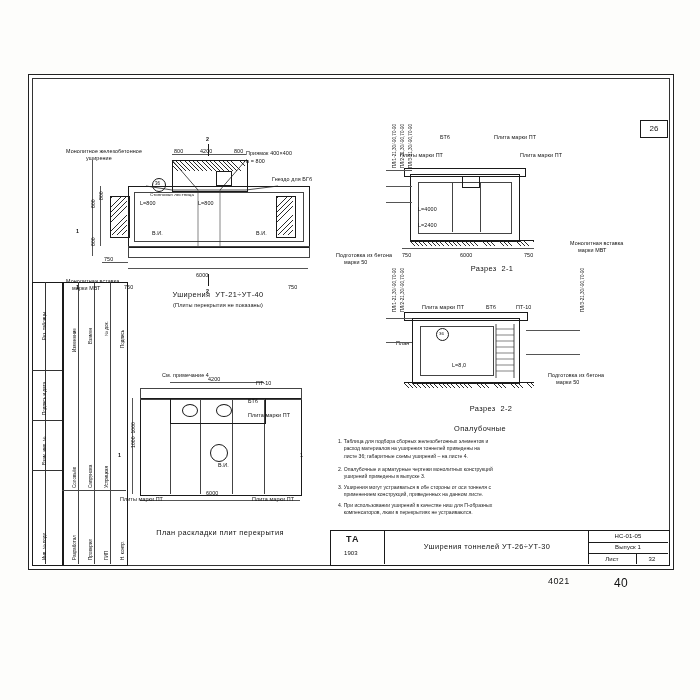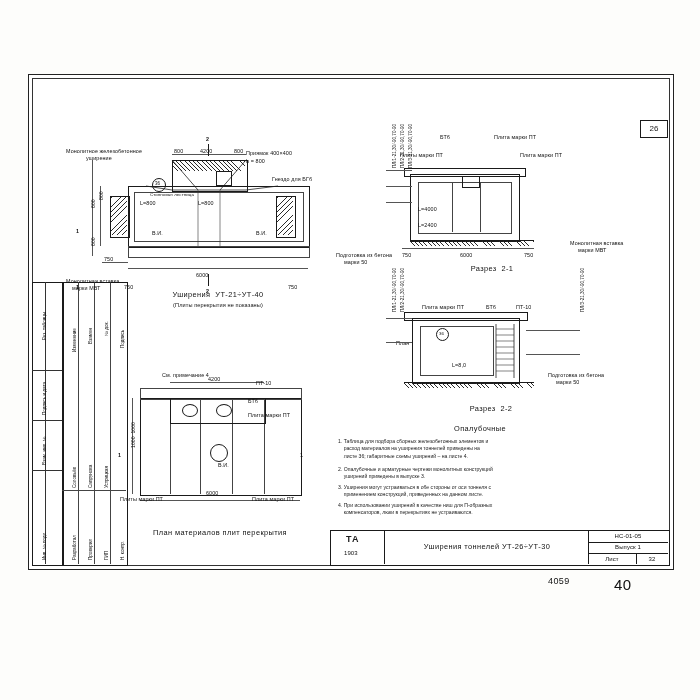--- a/index.html
+++ b/index.html
@@ -246,21 +246,21 @@
     <div class="lbl" style="left:248px;top:412px;">Плита марки ПТ</div>
     <div class="lbl" style="left:120px;top:496px;">Плиты марки ПТ</div>
     <div class="lbl" style="left:252px;top:496px;">Плита марки ПТ</div>
     <div class="lbl" style="left:218px;top:462px;">В.И.</div>
     <div class="lbl" style="left:208px;top:376px;">4200</div>
     <div class="lbl" style="left:206px;top:490px;">6000</div>
     <div class="lbl b" style="left:118px;top:452px;">1</div>
     <div class="lbl b" style="left:300px;top:452px;">1</div>
     <div class="vt" style="left:130px;top:448px;">1000  1000</div>
 
-    <div class="ttl c" style="left:124px;top:528px;width:192px;">План материалов плит перекрытия</div>
+    <div class="ttl c" style="left:124px;top:528px;width:192px;">План раскладки плит перекрытия</div>
   </div>
 
   <div>
     <div class="ttl c" style="left:420px;top:424px;width:120px;">Опалубочные</div>
     <div class="note" style="left:338px;top:438px;width:316px;">1. Таблица для подбора сборных железобетонных элементов и
     расход материалов на уширения тоннелей приведены на
     листе 36; габаритные схемы уширений – на листе 4.</div>
     <div class="note" style="left:338px;top:466px;width:316px;">2. Опалубочные и арматурные чертежи монолитных конструкций
     уширений приведены в выпуске 3.</div>
     <div class="note" style="left:338px;top:484px;width:316px;">3. Уширения могут устраиваться в обе стороны от оси тоннеля с
@@ -279,16 +279,16 @@
 
     <div class="big" style="position:absolute;left:346px;top:534px;font-weight:bold;letter-spacing:1px;">ТА</div>
     <div class="lbl" style="left:344px;top:550px;font-size:6px;">1903</div>
     <div class="ttl c" style="left:388px;top:542px;width:198px;">Уширения тоннелей УТ-26÷УТ-30</div>
     <div class="lbl c" style="left:590px;top:533px;width:76px;font-size:6px;">НС-01-05</div>
     <div class="lbl c" style="left:590px;top:544px;width:76px;font-size:6px;">Выпуск 1</div>
     <div class="lbl c" style="left:590px;top:556px;width:44px;font-size:6px;">Лист</div>
     <div class="lbl c" style="left:638px;top:556px;width:28px;font-size:6px;">32</div>
   </div>
 
-  <div class="ttl" style="left:548px;top:576px;font-size:9px;">4059</div>
-  <div class="ttl" style="left:614px;top:576px;font-size:15px;">40</div>
+  <div class="ttl" style="left:548px;top:576px;font-size:9px;">4021</div>
+  <div class="ttl" style="left:614px;top:576px;font-size:12px;">40</div>
 
 </div>
 
 </body></html>

